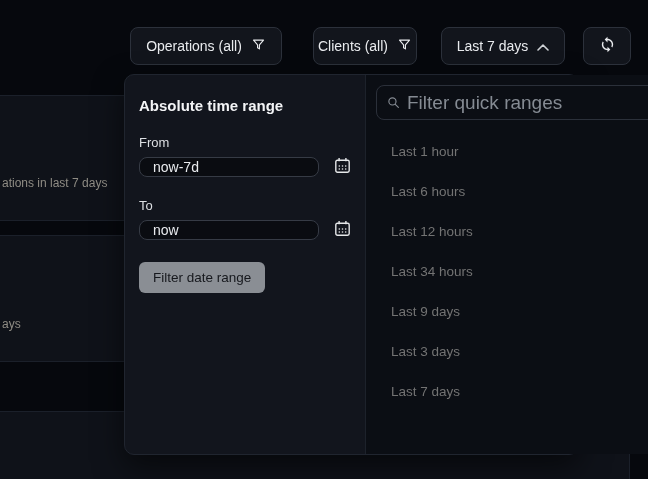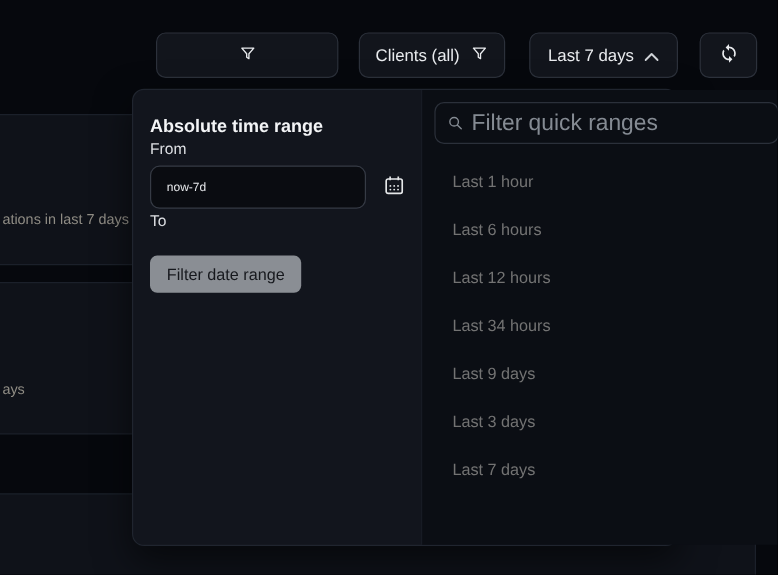--- a/index.html
+++ b/index.html
@@ -26,35 +26,35 @@
   #card2{top:235px;height:127px}
   #card2 .caption{top:81px}
   #card2 .face{top:26px}
   #card3{top:411px;height:90px}
 
   
   .tb-btn{position:absolute;top:27px;height:38px;display:flex;align-items:center;justify-content:center;
     gap:9px;background:var(--button-bg);border:1px solid var(--button-border);border-radius:8px;
     color:var(--text-primary);font-size:14px;cursor:pointer}
   #btn-operations{left:130px;width:152px}
-  #btn-clients{left:299px;width:122px}
+  #btn-clients{left:313px;width:104px}
   #btn-range{left:441px;width:124px}
   #btn-refresh{left:583px;width:48px}
   .tb-btn svg{flex:0 0 auto}
 
   
-  .panel{position:absolute;left:110px;top:74px;width:455px;height:381px;display:flex;
+  .panel{position:absolute;left:124px;top:74px;width:455px;height:381px;display:flex;
     border:1px solid var(--panel-border);border-radius:10px;background:var(--panel-bg);
     box-shadow:0 12px 30px rgba(0,0,0,.55);z-index:10}
   .panel-left{width:245px;padding:13px 14px;border-radius:10px 0 0 10px}
   .panel-title{font-size:15px;font-weight:bold;color:#f3f4f6;margin-top:9px}
-  .field-label{font-size:13px;color:#dddfe3;margin-top:2px}
+  .field-label{font-size:13px;color:#dddfe3;margin-top:21px}
   .field-row{display:flex;align-items:center;margin-top:7px}
-  .text-input{width:180px;height:36px;background:var(--input-bg);border:1px solid var(--input-border);
-    border-radius:8px;color:var(--text-primary);font-size:10px;padding:0 13px;outline:none;
+  .text-input{width:180px;height:20px;background:var(--input-bg);border:1px solid var(--input-border);
+    border-radius:8px;color:var(--text-primary);font-size:14px;padding:0 13px;outline:none;
     font-family:"Liberation Sans",sans-serif}
   .cal-btn{background:none;border:none;margin-left:15px;padding:0;cursor:pointer;color:#e6e8ea;
     display:flex;align-items:center}
   .apply-btn{margin-top:22px;height:31px;padding:0 14px;background:var(--apply-bg);color:var(--apply-text);
     border:none;border-radius:6px;font-size:13.5px;cursor:pointer;font-family:"Liberation Sans",sans-serif}
 
   .panel-right{flex:1;background:var(--panel-list-bg);border-left:1px solid var(--divider);
     border-radius:0 10px 10px 0;padding-top:10px}
   .qr-search{margin:0 10px;height:35px;display:flex;align-items:center;gap:7px;padding:0 10px;
     border:1px solid #2b303a;border-radius:8px}
@@ -91,20 +91,21 @@
         <circle cx="7" cy="8" r="0.9" fill="currentColor" stroke="none"></circle>
         <circle cx="13" cy="8" r="0.9" fill="currentColor" stroke="none"></circle>
         <path d="M6.6 14.2 Q10 11.4 13.4 14.2" stroke-linecap="round"></path>
       </svg>
     </span>
   </div>
 
   <div class="bg-card" id="card3"></div>
 
   <button class="tb-btn" id="btn-operations">
+    <span>Operations (all)</span>
     <span>
       <svg width="15" height="15" viewBox="0 0 24 24" fill="none" stroke="currentColor" stroke-width="1.8" stroke-linejoin="round">
         <path d="M4 5h16l-6.5 7.5V19l-3-1.9v-4.6z"></path>
       </svg>
     </span>
   </button>
 
   <button class="tb-btn" id="btn-clients">
     <span>Clients (all)</span>
     <span>
@@ -151,20 +152,40 @@
                 <circle cx="5" cy="11.3" r="0.75"></circle>
                   <circle cx="8" cy="11.3" r="0.75"></circle>
                   <circle cx="11" cy="11.3" r="0.75"></circle>
               </g>
             </svg>
           </span>
         </button>
       </div>
 
       <div class="field-label">To</div>
+      <div class="field-row">
+        <input class="text-input" type="text" value="now" style="">
+        <button class="cal-btn">
+          <span>
+            <svg width="17" height="17" viewBox="0 0 16 16" fill="none" stroke="currentColor" stroke-width="1.3">
+              <rect x="1.7" y="3" width="12.6" height="11.3" rx="1.5"></rect>
+              <line x1="4.8" y1="1" x2="4.8" y2="4"></line>
+              <line x1="11.2" y1="1" x2="11.2" y2="4"></line>
+              <g fill="currentColor" stroke="none">
+                <circle cx="5" cy="8.4" r="0.75"></circle>
+                  <circle cx="8" cy="8.4" r="0.75"></circle>
+                  <circle cx="11" cy="8.4" r="0.75"></circle>
+                <circle cx="5" cy="11.3" r="0.75"></circle>
+                  <circle cx="8" cy="11.3" r="0.75"></circle>
+                  <circle cx="11" cy="11.3" r="0.75"></circle>
+              </g>
+            </svg>
+          </span>
+        </button>
+      </div>
 
       <button class="apply-btn">Filter date range</button>
     </div>
 
     <div class="panel-right">
       <div class="qr-search">
         <span class="s-icon">
           <svg width="13" height="13" viewBox="0 0 16 16" fill="none" stroke="currentColor" stroke-width="1.4" stroke-linecap="round">
             <circle cx="6.7" cy="6.7" r="4.4"></circle>
             <line x1="10.2" y1="10.2" x2="14" y2="14"></line>

